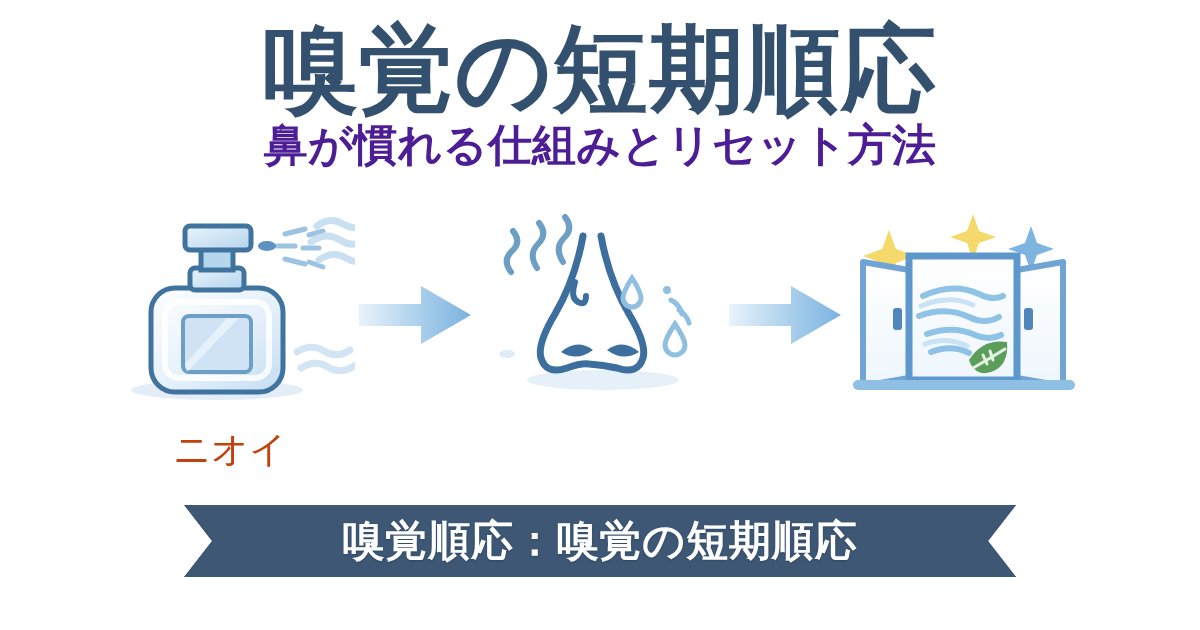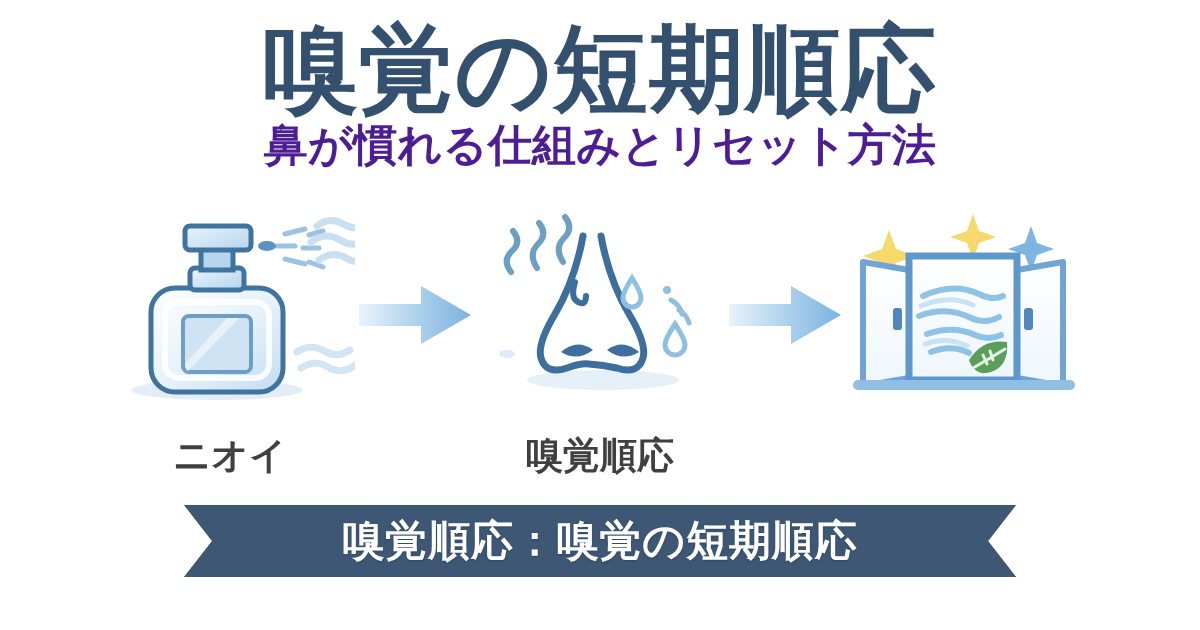--- a/index.html
+++ b/index.html
@@ -68,25 +68,25 @@
   }
   .art {
     height: 205px;
     width: 250px;
     display: flex;
     align-items: center;
     justify-content: center;
   }
   .item-label {
     font-size: 37px;
-    font-weight: 700;
-    color: #404040;
+    font-weight: 400;
+    color: #c2410c;
     white-space: nowrap;
     line-height: 1;
-    margin-top: 20px;
+    margin-top: 14px;
   }
   .arrow-wrap {
     width: 120px;
     height: 205px;
     display: flex;
     align-items: center;
     justify-content: center;
   }
 
   
@@ -219,21 +219,20 @@
           <g fill="none" stroke="#8fc0e2" stroke-width="5" stroke-linecap="round">
             <path d="M196 88 q9 5 11 14"></path>
             <path d="M204 98 q8 5 10 13"></path>
           </g>
           <circle cx="192" cy="78" r="4" fill="#8fc0e2"></circle>
           <path d="M200 112 q10 15 10 21 a10 10 0 0 1 -20 0 q0 -6 10 -21 Z" fill="none" stroke="#8fc0e2" stroke-width="5"></path>
 
           <ellipse cx="32" cy="142" rx="8" ry="4" fill="#dfecf7"></ellipse>
         </svg>
       </div>
-      <div class="item-label">嗅覚順応</div>
     </div>
 
     <div class="arrow-wrap">
       <svg width="112" height="66" viewBox="0 0 112 66" aria-hidden="true">
         <defs>
           <linearGradient id="arrG2" x1="0" y1="0" x2="1" y2="0">
             <stop offset="0%" stop-color="#e9f3fb"></stop>
             <stop offset="55%" stop-color="#a9cfeb"></stop>
             <stop offset="100%" stop-color="#7cb2e0"></stop>
           </linearGradient>

